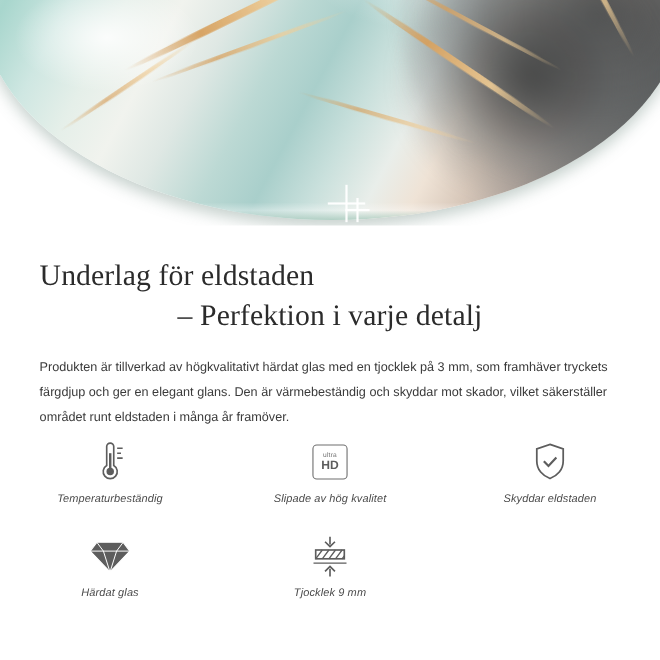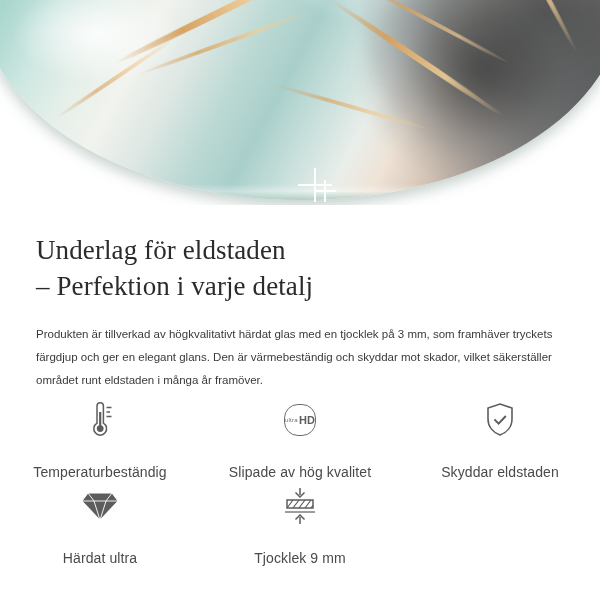--- a/index.html
+++ b/index.html
@@ -130,21 +130,21 @@
   .headline {
     margin: 0;
     padding: 28px 36px 0 36px;
     font-family: "Liberation Serif", serif;
     font-size: 27px;
     line-height: 1.33;
     font-weight: 400;
     color: #2b2b2b;
     letter-spacing: .1px;
   }
-  .headline .line2 { display: block; }
+  .headline .line2 { display: block; text-align: center; }
 
   .body-copy {
     margin: 0;
     padding: 18px 40px 0 36px;
     font-size: 11.5px;
     line-height: 2.0;
     color: #3a3a3a;
   }
 
   
@@ -164,34 +164,36 @@
     align-items: center;
     justify-content: flex-start;
   }
   .feature .glyph {
     height: 48px;
     display: flex;
     align-items: center;
     justify-content: center;
   }
   .feature .caption {
-    margin-top: 20px;
-    font-size: 14px;
+    margin-top: 4px;
+    font-size: 10px;
     color: #4a4a4a;
     text-align: center;
     letter-spacing: .1px;
+    font-style: italic;
   }
   .hd-badge {
     width: 30px;
     height: 30px;
     border: 1.6px solid #6f6f6f;
-    border-radius: 14px;
+    border-radius: 4px;
     display: flex;
+    flex-direction: column;
     align-items: center;
-    justify-content: space-between;
+    justify-content: center;
     line-height: 1;
   }
   .hd-badge .u { font-size: 6px; color: #6f6f6f; letter-spacing: .2px; }
   .hd-badge .hd { font-size: 11px; font-weight: bold; color: #5d5d5d; margin-top: 1px; }
 </style>
 </head>
 <body>
 
 <div class="hero">
   <div class="slab">
@@ -254,21 +256,21 @@
     <div class="caption">Skyddar eldstaden</div>
   </div>
 
   <div class="feature">
     <div class="glyph">
       <svg width="38" height="36" viewBox="0 0 38 36" fill="#5d5d5d" stroke="#ffffff" stroke-width="1">
         <path d="M7 5h24l6 8-18 19L1 13z"></path>
         <path d="M1 13h36M7 5l6 8M31 5l-6 8M13 13l6 19M25 13l-6 19" stroke="#ffffff" stroke-width="0.9" fill="none"></path>
       </svg>
     </div>
-    <div class="caption">Härdat ultra</div>
+    <div class="caption">Härdat glas</div>
   </div>
 
 
   <div class="feature">
     <div class="glyph">
       <svg width="38" height="40" viewBox="0 0 38 40" fill="none" stroke="#5d5d5d" stroke-width="1.5">
         <path d="M19 2v7M14.5 6.5L19 11l4.5-4.5"></path>
         <rect x="6" y="14" width="26" height="8" fill="none"></rect>
         <path d="M6 22l6-8M12 22l6-8M18 22l6-8M24 22l6-8M30 22l2-2.7" stroke-width="1.2"></path>
         <path d="M19 38v-7M14.5 33.5L19 29l4.5 4.5"></path>

